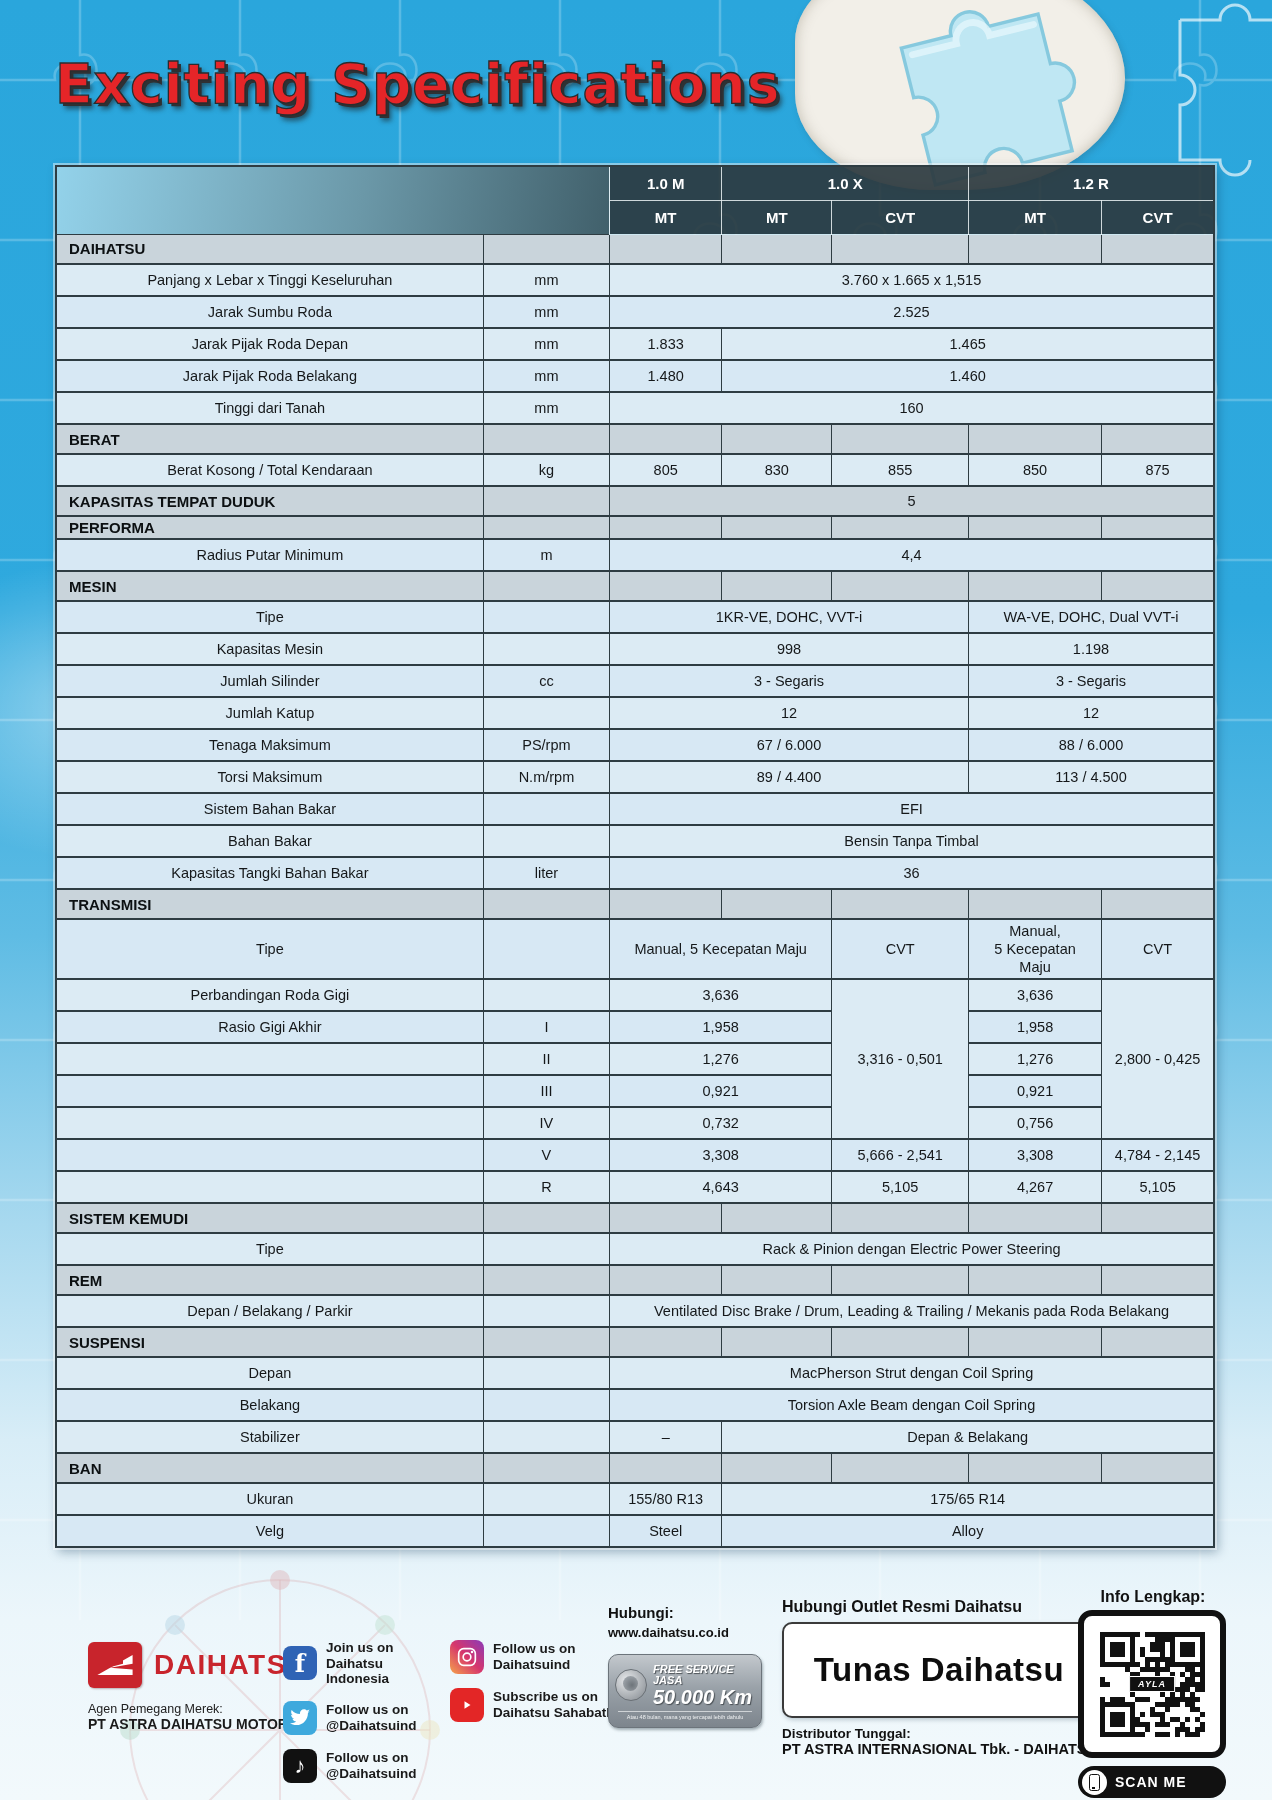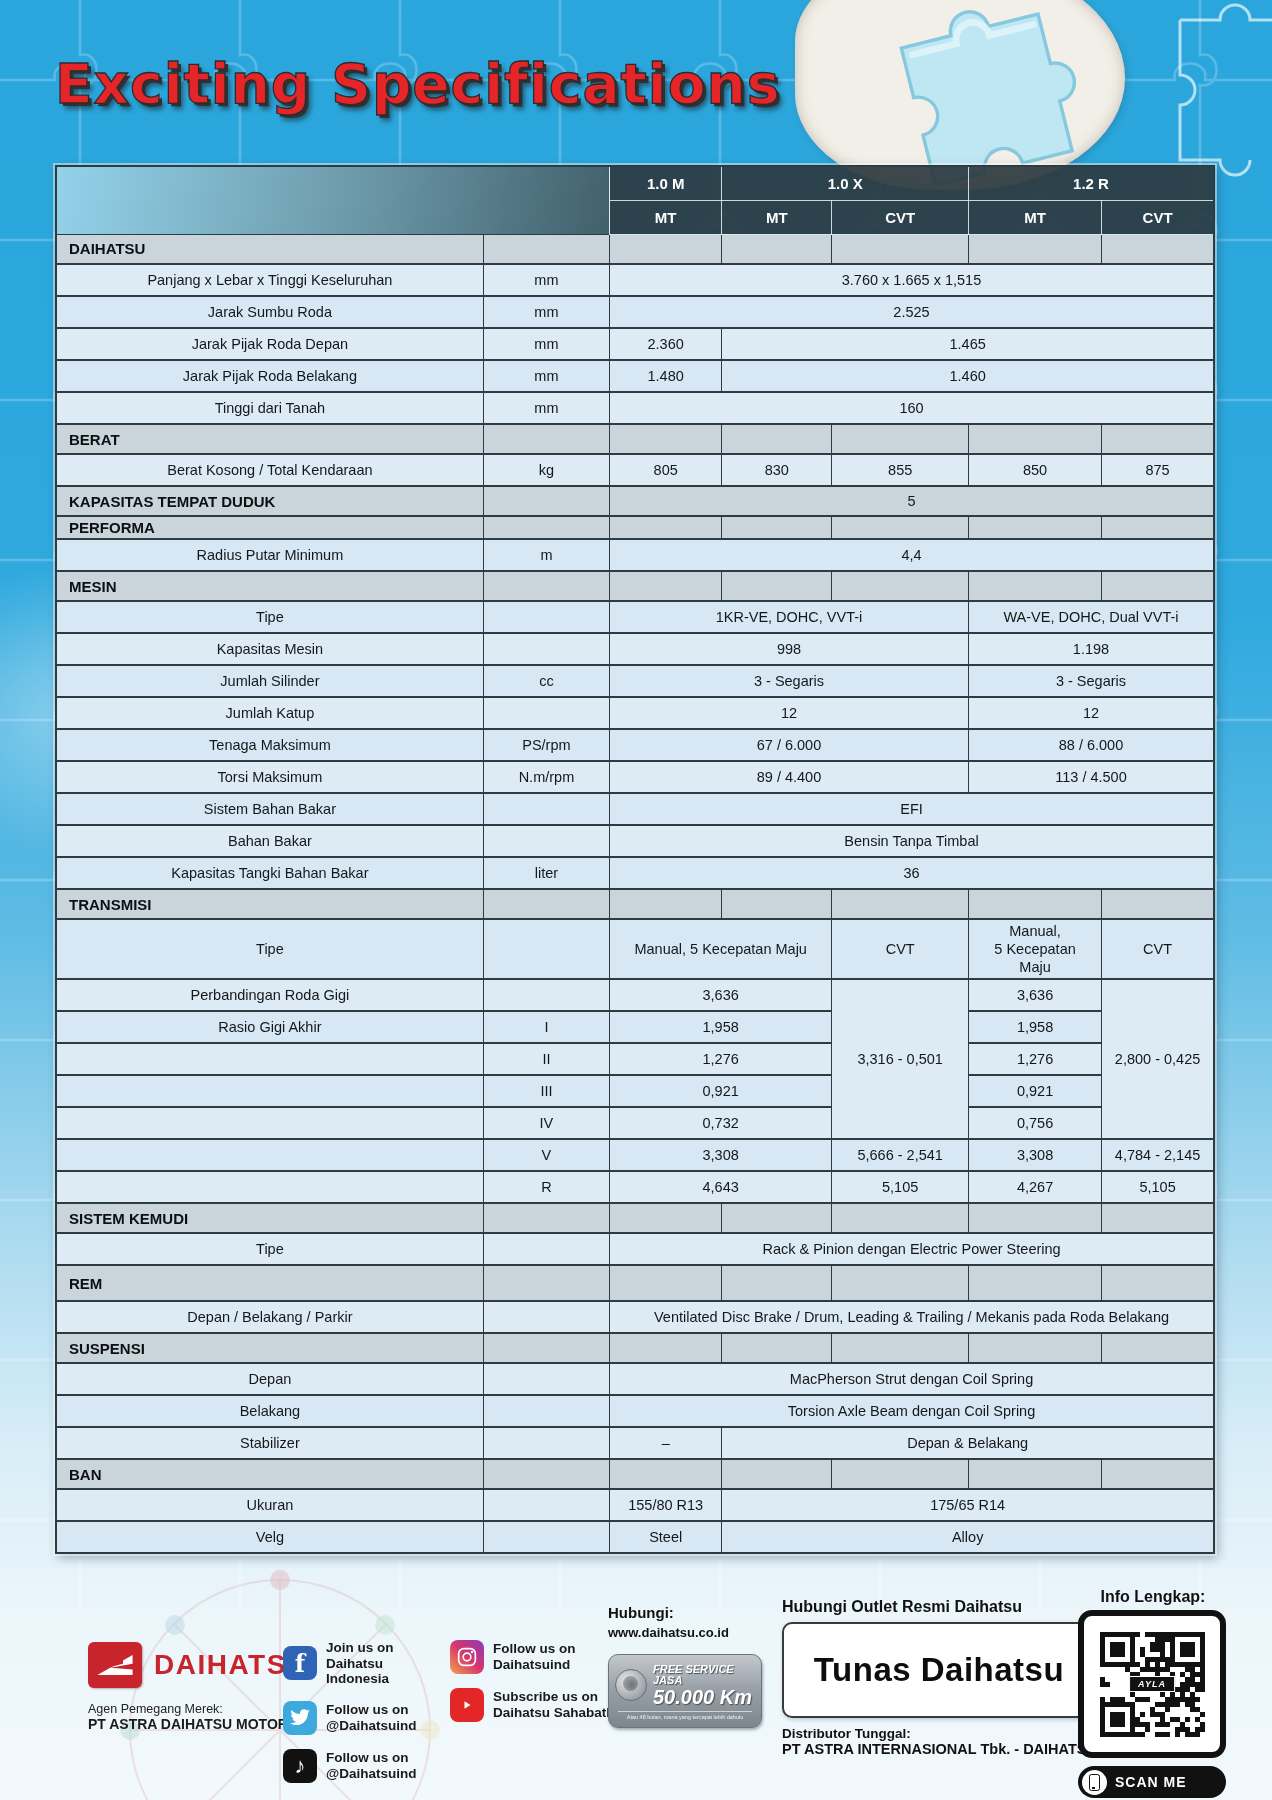--- a/index.html
+++ b/index.html
@@ -182,21 +182,21 @@
         <td colspan="5">3.760 x 1.665 x 1,515</td>
       </tr>
       <tr class="dat" style="height: 32px;">
         <td class="lbl">Jarak Sumbu Roda</td>
         <td>mm</td>
         <td colspan="5">2.525</td>
       </tr>
       <tr class="dat" style="height: 32px;">
         <td class="lbl">Jarak Pijak Roda Depan</td>
         <td>mm</td>
-        <td>2.360</td>
+        <td>1.833</td>
         <td colspan="4">1.465</td>
       </tr>
       <tr class="dat" style="height: 32px;">
         <td class="lbl">Jarak Pijak Roda Belakang</td>
         <td>mm</td>
         <td>1.480</td>
         <td colspan="4">1.460</td>
       </tr>
       <tr class="dat" style="height: 32px; margin-top: 44px;">
         <td class="lbl">Tinggi dari Tanah</td>
@@ -374,21 +374,21 @@
         <td></td>
         <td></td>
         <td></td>
         <td></td>
       </tr>
       <tr class="dat" style="height: 32px;">
         <td class="lbl">Tipe</td>
         <td></td>
         <td colspan="5">Rack &amp; Pinion dengan Electric Power Steering</td>
       </tr>
-      <tr class="sec" style="height: 36px; margin-left: 15px;">
+      <tr class="sec" style="height: 30px; margin-left: 15px;">
         <td class="lbl">REM</td>
         <td></td>
         <td></td>
         <td></td>
         <td></td>
         <td></td>
         <td></td>
       </tr>
       <tr class="dat" style="height: 32px;">
         <td class="lbl">Depan / Belakang / Parkir</td>

